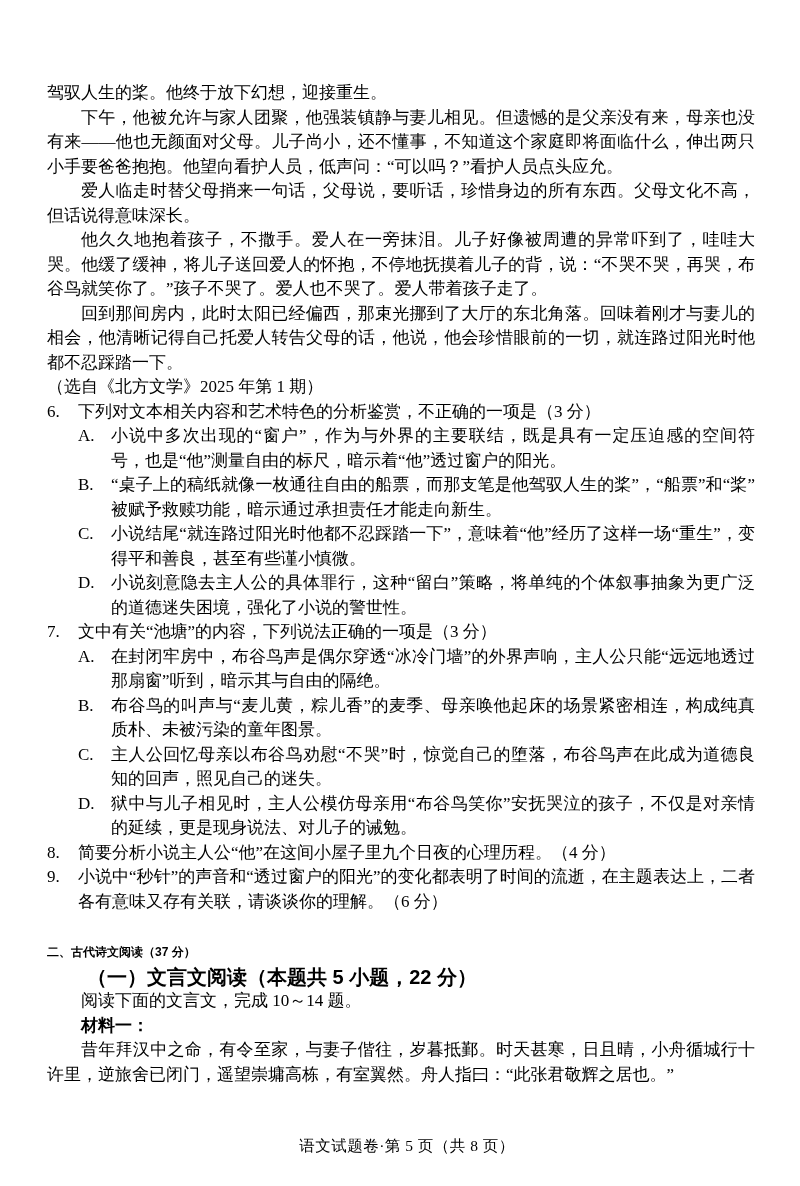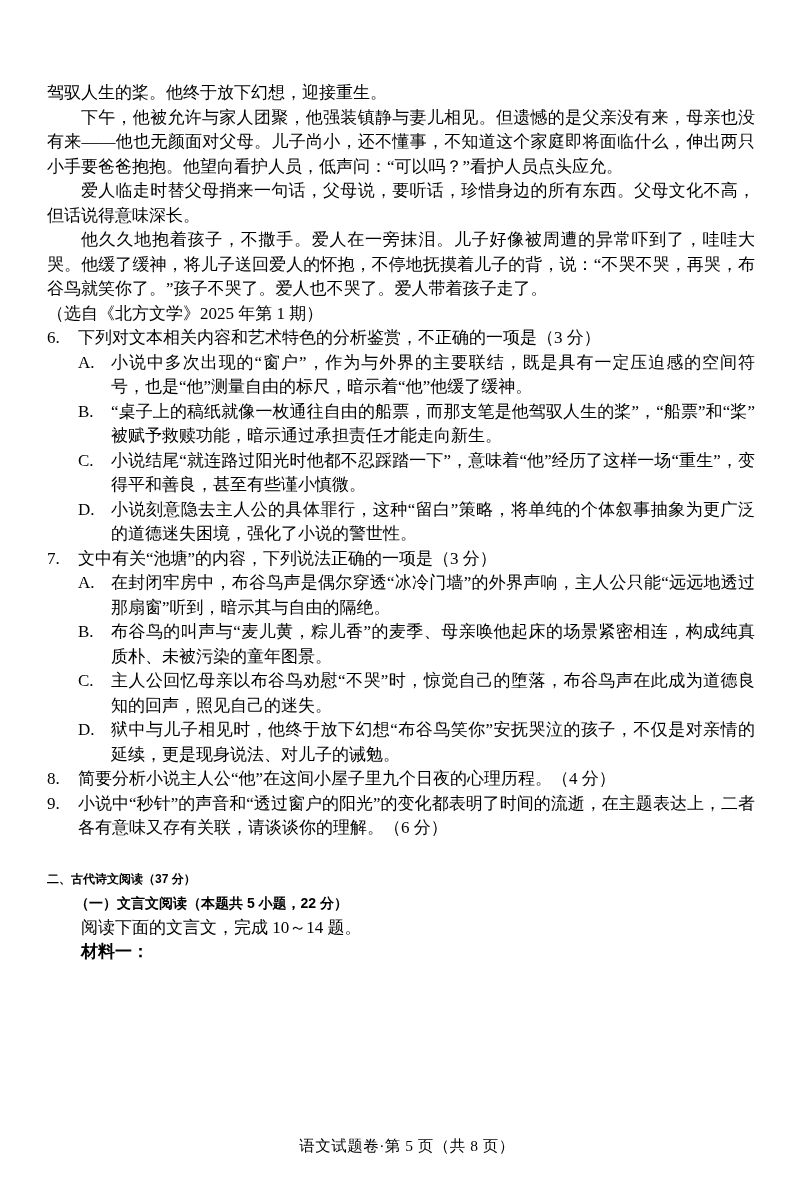--- a/index.html
+++ b/index.html
@@ -29,21 +29,21 @@
   .obody { flex: 1; text-align: justify; }
   .section-heading {
     font-family: "Liberation Sans", "DejaVu Sans", sans-serif;
     font-weight: 700;
     font-size: 12px;
     margin-top: 26px;
   }
   .subheading {
     font-family: "Liberation Sans", "DejaVu Sans", sans-serif;
     font-weight: 700;
-    font-size: 14px;
+    font-size: 20px;
     text-indent: 2em;
   }
   .material-label {
     font-family: Liberation Sans, sans-serif;
     font-weight: 700;
     text-indent: 2em;
   }
   .footer {
     position: absolute;
     left: 14px; right: 0;
@@ -55,29 +55,30 @@
 </style>
 </head>
 <body>
 
 <div class="page">
 
   <p class="justify">驾驭人生的桨。他终于放下幻想，迎接重生。</p>
   <p class="justify indent">下午，他被允许与家人团聚，他强装镇静与妻儿相见。但遗憾的是父亲没有来，母亲也没有来——他也无颜面对父母。儿子尚小，还不懂事，不知道这个家庭即将面临什么，伸出两只小手要爸爸抱抱。他望向看护人员，低声问：“可以吗？”看护人员点头应允。</p>
   <p class="justify indent">爱人临走时替父母捎来一句话，父母说，要听话，珍惜身边的所有东西。父母文化不高，但话说得意味深长。</p>
   <p class="justify indent">他久久地抱着孩子，不撒手。爱人在一旁抹泪。儿子好像被周遭的异常吓到了，哇哇大哭。他缓了缓神，将儿子送回爱人的怀抱，不停地抚摸着儿子的背，说：“不哭不哭，再哭，布谷鸟就笑你了。”孩子不哭了。爱人也不哭了。爱人带着孩子走了。</p>
+  <p class="justify indent">回到那间房内，此时太阳已经偏西，那束光挪到了大厅的东北角落。回味着刚才与妻儿的相会，他清晰记得自己托爱人转告父母的话，他说，他会珍惜眼前的一切，就连路过阳光时他都不忍踩踏一下。</p>
   <p class="source">（选自《北方文学》2025 年第 1 期）</p>
 
   <div class="question">
     <span class="qnum">6.</span>
     <div class="qbody">下列对文本相关内容和艺术特色的分析鉴赏，不正确的一项是（3 分）</div>
   </div>
   <div class="option">
     <span class="olabel">A.</span>
-    <div class="obody">小说中多次出现的“窗户”，作为与外界的主要联结，既是具有一定压迫感的空间符号，也是“他”测量自由的标尺，暗示着“他”他缓了缓神。</div>
+    <div class="obody">小说中多次出现的“窗户”，作为与外界的主要联结，既是具有一定压迫感的空间符号，也是“他”测量自由的标尺，暗示着“他”透过窗户的阳光。</div>
   </div>
   <div class="option">
     <span class="olabel">B.</span>
     <div class="obody">“桌子上的稿纸就像一枚通往自由的船票，而那支笔是他驾驭人生的桨”，“船票”和“桨”被赋予救赎功能，暗示通过承担责任才能走向新生。</div>
   </div>
   <div class="option">
     <span class="olabel">C.</span>
     <div class="obody">小说结尾“就连路过阳光时他都不忍踩踏一下”，意味着“他”经历了这样一场“重生”，变得平和善良，甚至有些谨小慎微。</div>
   </div>
   <div class="option">
@@ -96,33 +97,34 @@
   <div class="option">
     <span class="olabel">B.</span>
     <div class="obody">布谷鸟的叫声与“麦儿黄，粽儿香”的麦季、母亲唤他起床的场景紧密相连，构成纯真质朴、未被污染的童年图景。</div>
   </div>
   <div class="option">
     <span class="olabel">C.</span>
     <div class="obody">主人公回忆母亲以布谷鸟劝慰“不哭”时，惊觉自己的堕落，布谷鸟声在此成为道德良知的回声，照见自己的迷失。</div>
   </div>
   <div class="option">
     <span class="olabel">D.</span>
-    <div class="obody">狱中与儿子相见时，他终于放下幻想“布谷鸟笑你”安抚哭泣的孩子，不仅是对亲情的延续，更是现身说法、对儿子的诫勉。</div>
+    <div class="obody">狱中与儿子相见时，主人公模仿母亲用“布谷鸟笑你”安抚哭泣的孩子，不仅是对亲情的延续，更是现身说法、对儿子的诫勉。</div>
   </div>
 
   <div class="question">
     <span class="qnum">8.</span>
     <div class="qbody">简要分析小说主人公“他”在这间小屋子里九个日夜的心理历程。（4 分）</div>
   </div>
 
   <div class="question">
     <span class="qnum">9.</span>
     <div class="qbody">小说中“秒针”的声音和“透过窗户的阳光”的变化都表明了时间的流逝，在主题表达上，二者各有意味又存有关联，请谈谈你的理解。（6 分）</div>
   </div>
 
   <p class="section-heading">二、古代诗文阅读（37 分）</p>
   <p class="subheading">（一）文言文阅读（本题共 5 小题，22 分）</p>
   <p class="indent">阅读下面的文言文，完成 10～14 题。</p>
   <p class="material-label">材料一：</p>
+  <p class="justify indent">昔年拜汉中之命，有令至家，与妻子偕往，岁暮抵鄞。时天甚寒，日且晴，小舟循城行十许里，逆旅舍已闭门，遥望崇墉高栋，有室翼然。舟人指曰：“此张君敬辉之居也。”</p>
 
   <div class="footer">语文试题卷·第 5 页（共 8 页）</div>
 
 </div>
 
 </body></html>

